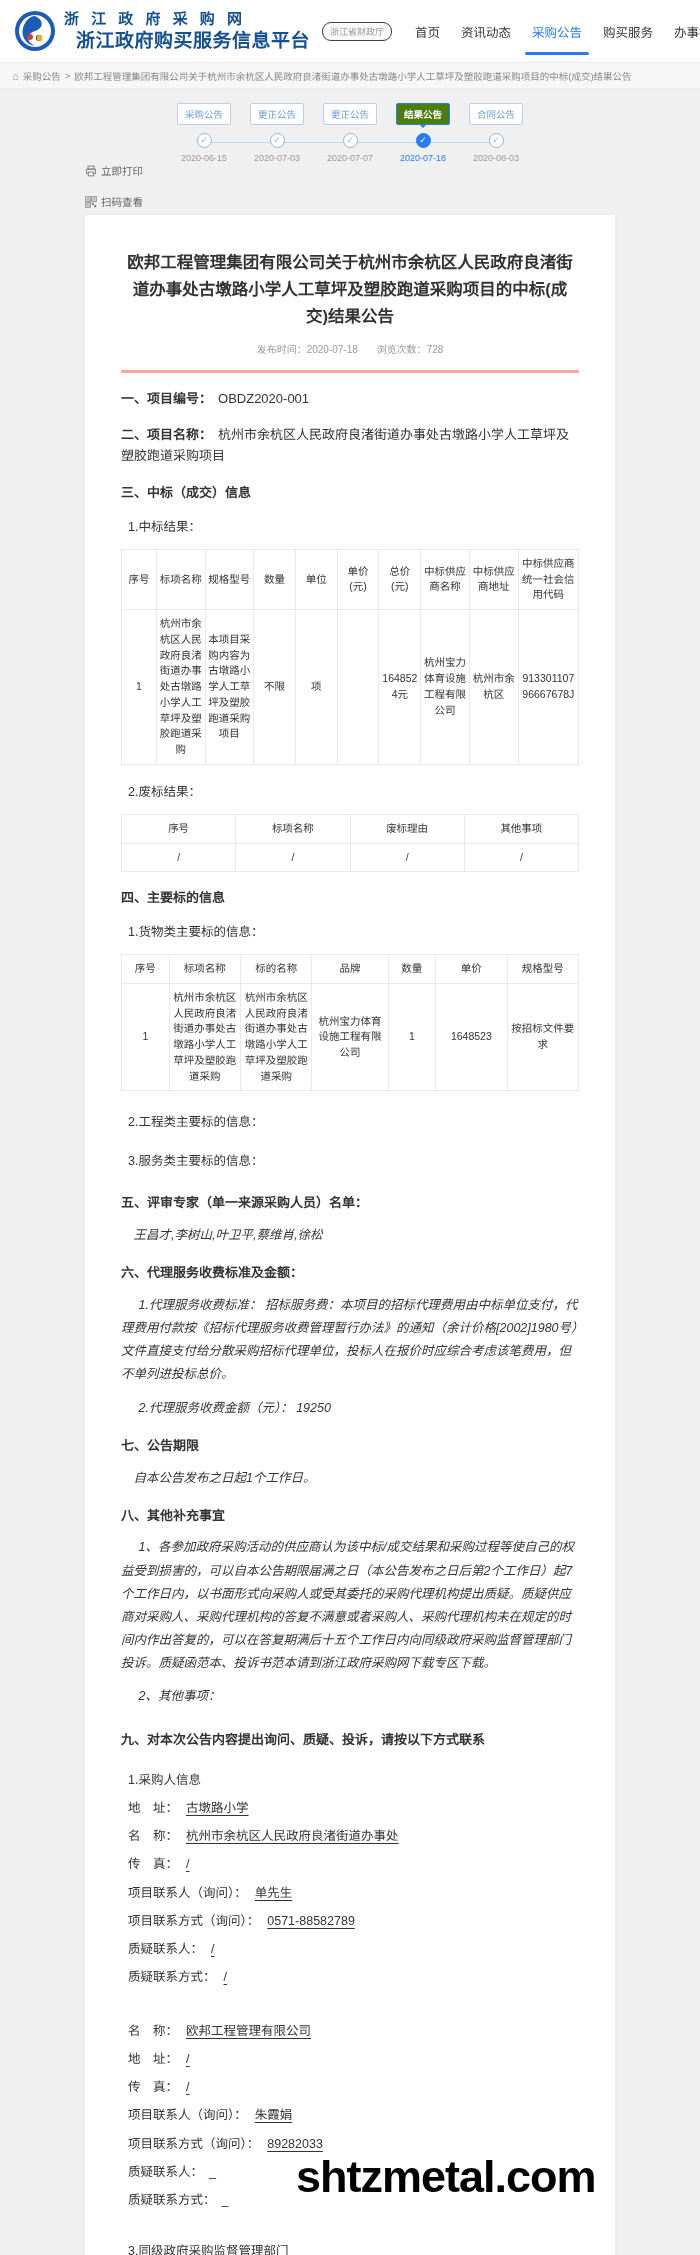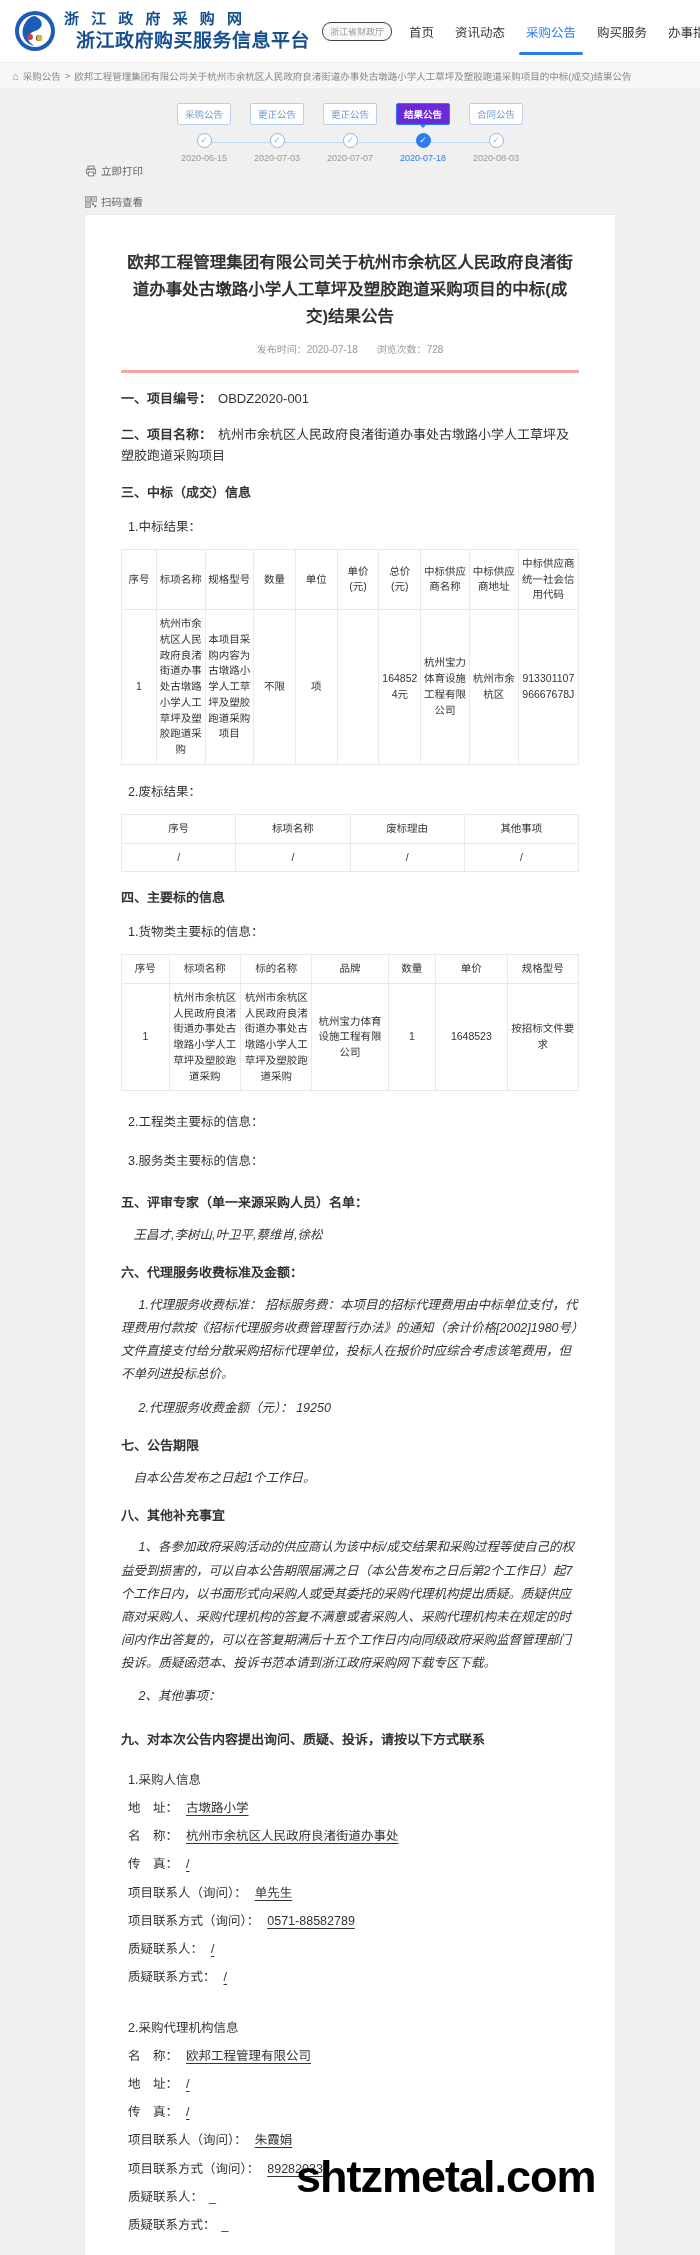--- a/index.html
+++ b/index.html
@@ -9,36 +9,36 @@
     font-family:"Liberation Sans","DejaVu Sans",sans-serif; color:#333;
   }
   
   .site-header { height:62px; background:#fff; display:flex; align-items:center; padding:0 0 0 14px; position:relative; }
   .logo-wrap { display:flex; align-items:center; gap:8px; flex:0 0 auto; }
   .logo-svg { width:42px; height:42px; }
   .site-titles { line-height:1.25; white-space:nowrap; }
   .site-titles .t1 { font-size:15px; font-weight:bold; color:#17508f; letter-spacing:4px; }
   .site-titles .t2 { font-size:19px; font-weight:bold; color:#17508f; letter-spacing:0.5px;margin-left:12px; }
   .gov-badge { font-size:9px; color:#999; border:1px solid #404040; border-radius:9px; padding:2px 7px; margin-left:4px; white-space:nowrap; background:#fafafa; }
-  .top-nav { display:flex; gap:19px; margin-left:16px; white-space:nowrap; overflow:hidden; flex:1 1 auto; height:62px; align-items:center; }
+  .top-nav { display:flex; gap:19px; margin-left:22px; white-space:nowrap; overflow:hidden; flex:1 1 auto; height:62px; align-items:center; }
   .top-nav a { font-size:12.5px; color:#333; text-decoration:none; position:relative; padding:22px 1px; }
   .top-nav a.active { color:#2a7cf0; }
   .top-nav a.active::after { content:""; position:absolute; left:-6px; right:-6px; bottom:8px; height:3px; background:#2a7cf0; border-radius:2px; }
   
   .breadcrumb { background:#f7f7f7; border-top:1px solid #ededed; border-bottom:1px solid #ededed; height:27px; display:flex; align-items:center; padding:0 12px; font-size:9.5px; color:#888; white-space:nowrap; overflow:hidden; }
   .breadcrumb .home-icon { font-size:11px; margin-right:4px; color:#999; }
   .breadcrumb a { color:#888; text-decoration:none; }
   .breadcrumb .sep { margin:0 4px; }
   
   .gray-area { background:#f0f0f0; padding-top:14px; min-height:2160px; }
   .steps { width:360px; margin:0 auto; position:relative; display:flex; justify-content:space-between; }
   .steps .line { position:absolute; top:39px; left:32px; right:32px; height:1px; background:#c6d8f0; }
   .step { width:68px; display:flex; flex-direction:column; align-items:center; position:relative; z-index:1; }
   .step .tag { font-size:9.5px; color:#6f9bd6; background:#fff; border:1px solid #b9cfec; border-radius:2px; padding:3px 7px; white-space:nowrap; cursor:pointer; position:relative; }
-  .step.active .tag { background:#6d28d9; border-color:#2a7cf0; color:#fff; font-weight:bold; }
+  .step.active .tag { background:#4d7c0f; border-color:#2a7cf0; color:#fff; font-weight:bold; }
   .step.active .tag::after { content:""; position:absolute; left:50%; bottom:-4px; margin-left:-4px; border-left:4px solid transparent; border-right:4px solid transparent; border-top:4px solid #2a7cf0; }
   .step .circle { width:15px; height:15px; border-radius:50%; border:1px solid #8fb2e2; background:#fff; color:#8fb2e2; font-size:9px; line-height:13px; text-align:center; margin:8px 0 5px; }
   .step.active .circle { background:#2a7cf0; border-color:#2a7cf0; color:#fff; }
   .step .date { font-size:9px; color:#999; }
   .step.active .date { color:#2a7cf0; }
   
   .toolbar { width:530px; margin:0 auto 6px; display:flex; justify-content:flex-end; gap:16px;flex-direction:column; }
   .tool-btn { display:flex; align-items:center; gap:4px; background:none; border:none; font-size:10.5px; color:#666; cursor:pointer; font-family:inherit; }
   .tool-btn svg { width:12px; height:12px; }
   
@@ -300,21 +300,20 @@
             <div class="contact-title">1.采购人信息</div>
             <div class="contact-row"><span class="c-label">地　址：</span><span class="c-value u">古墩路小学</span></div>
             <div class="contact-row"><span class="c-label">名　称：</span><span class="c-value u">杭州市余杭区人民政府良渚街道办事处</span></div>
             <div class="contact-row"><span class="c-label">传　真：</span><span class="c-value u">/</span></div>
             <div class="contact-row"><span class="c-label">项目联系人（询问）：</span><span class="c-value u">单先生</span></div>
             <div class="contact-row"><span class="c-label">项目联系方式（询问）：</span><span class="c-value u">0571-88582789</span></div>
             <div class="contact-row"><span class="c-label">质疑联系人：</span><span class="c-value u">/</span></div>
             <div class="contact-row"><span class="c-label">质疑联系方式：</span><span class="c-value u">/</span></div>
           </div>
           <div class="contact-block">
-            <div class="contact-title">2.采购代理机构信息</div>
             <div class="contact-row"><span class="c-label">名　称：</span><span class="c-value u">欧邦工程管理有限公司</span></div>
             <div class="contact-row"><span class="c-label">地　址：</span><span class="c-value u">/</span></div>
             <div class="contact-row"><span class="c-label">传　真：</span><span class="c-value u">/</span></div>
             <div class="contact-row"><span class="c-label">项目联系人（询问）：</span><span class="c-value u">朱霞娟</span></div>
             <div class="contact-row"><span class="c-label">项目联系方式（询问）：</span><span class="c-value u">89282033</span></div>
             <div class="contact-row"><span class="c-label">质疑联系人：</span><span class="c-value">_</span></div>
             <div class="contact-row"><span class="c-label">质疑联系方式：</span><span class="c-value">_</span></div>
           </div>
           <div class="contact-block">
             <div class="contact-title">3.同级政府采购监督管理部门</div>

